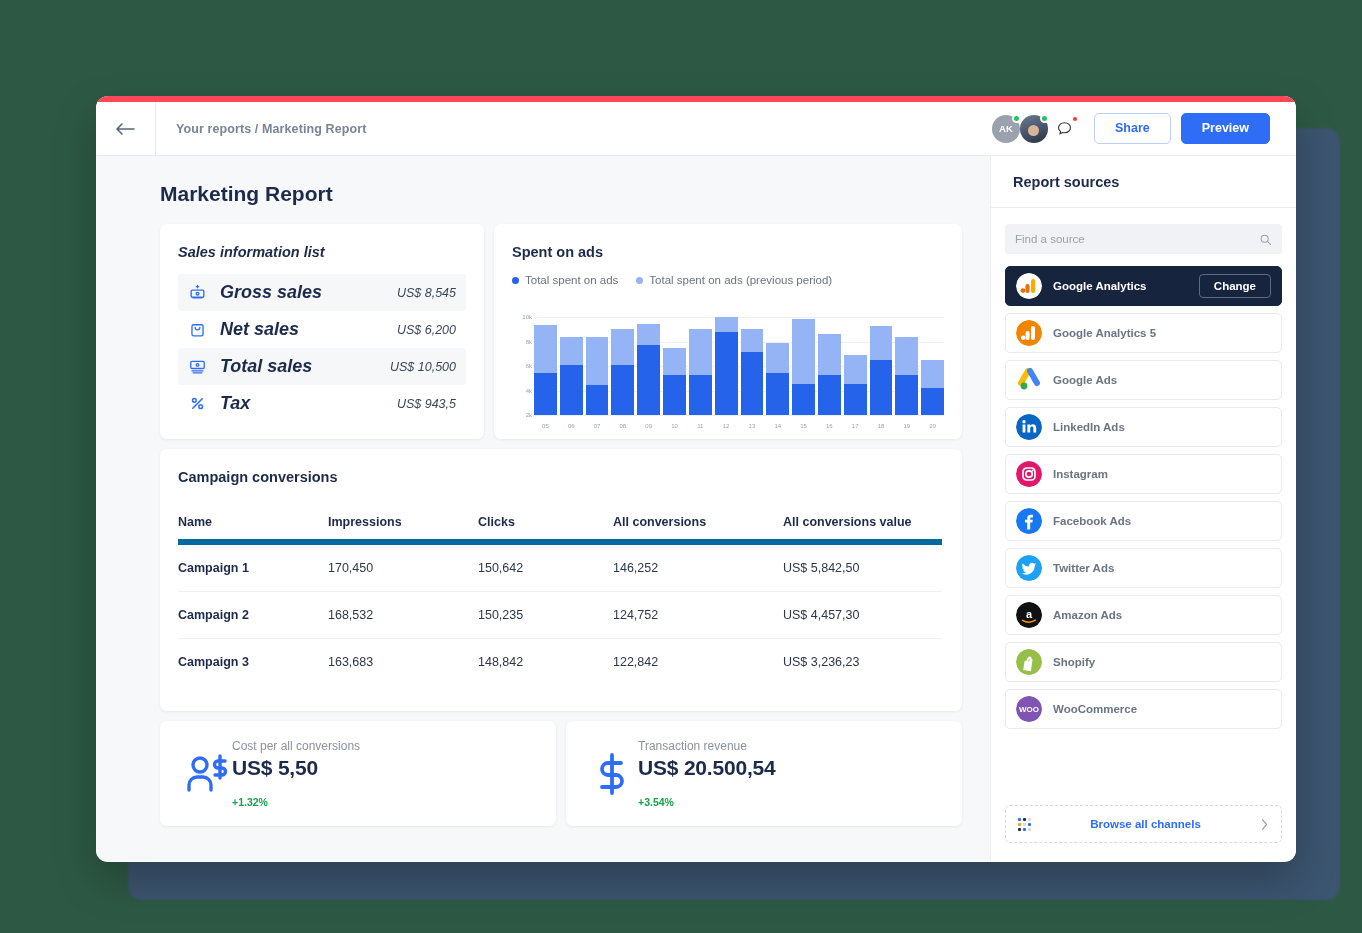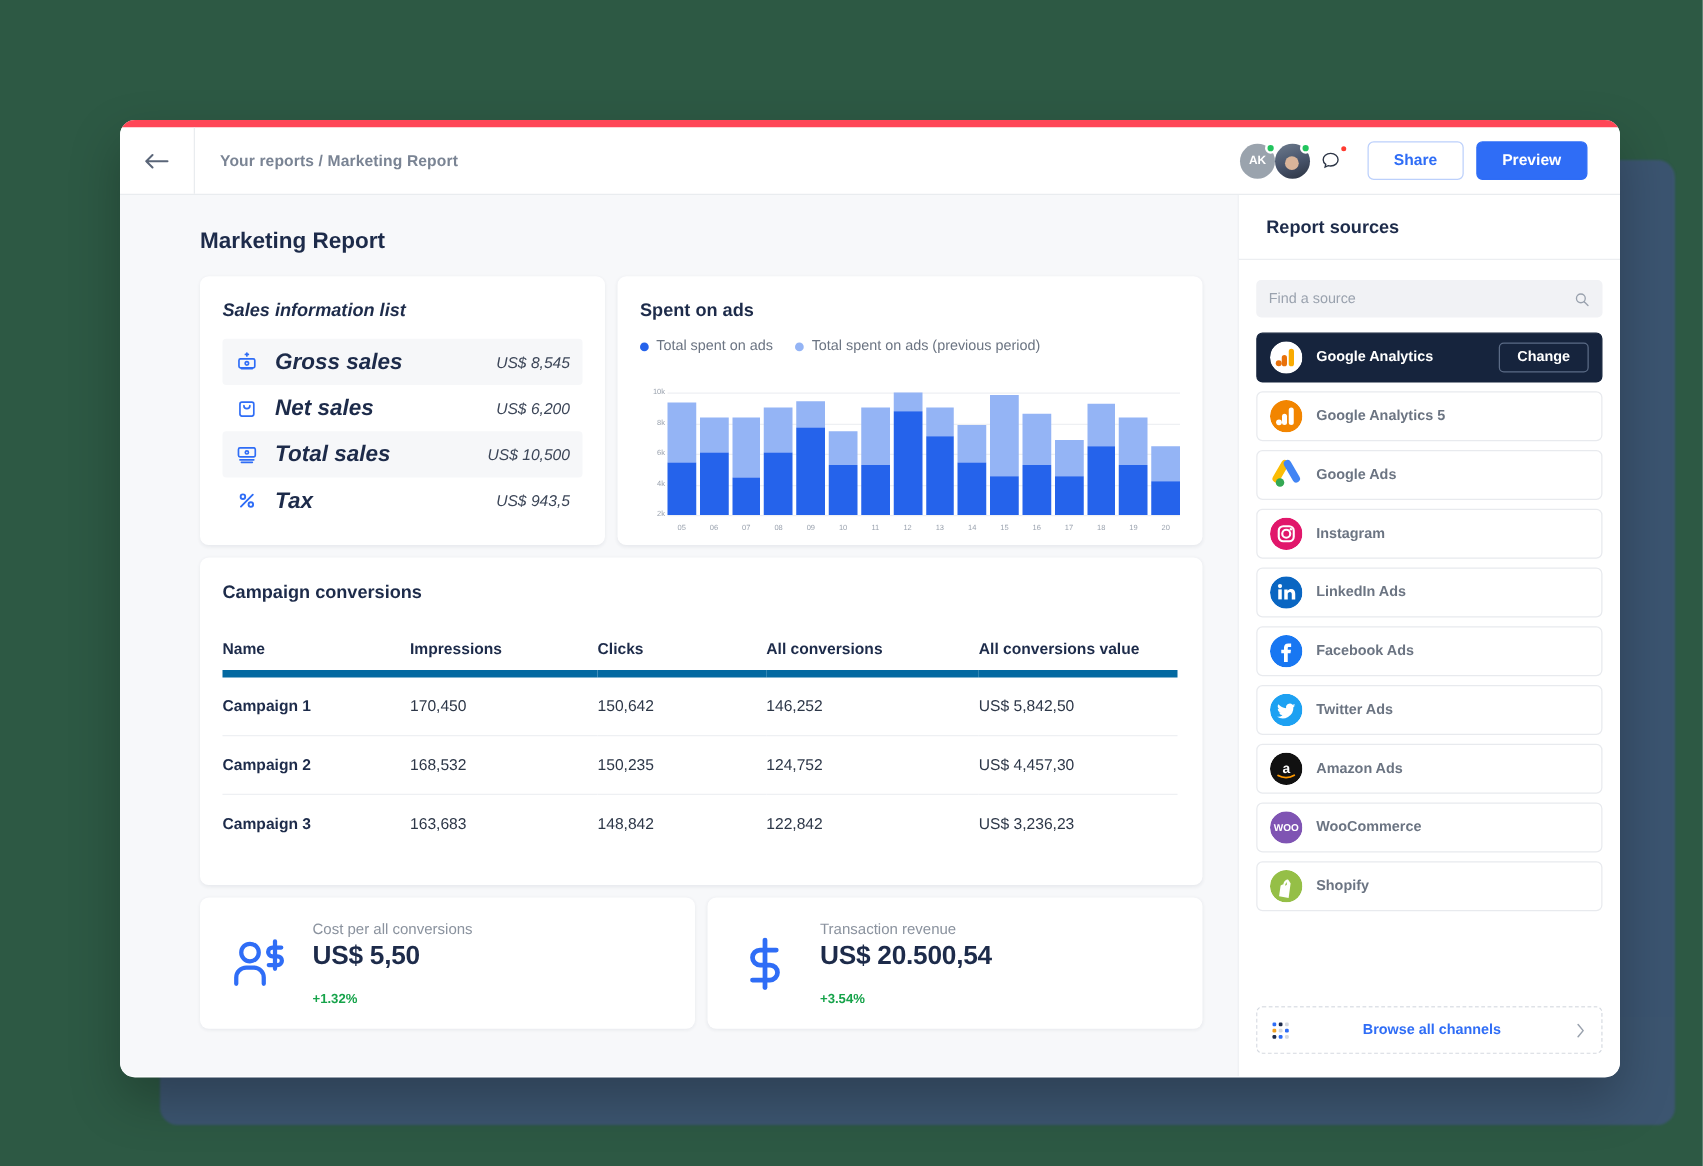--- a/index.html
+++ b/index.html
@@ -83,21 +83,21 @@
   }
   .btn-share { color:#2f6df6; background:#fff; border:1px solid #bcd0fb; margin-left: 14px; }
   .btn-preview { color:#fff; background:#2f6df6; border:1px solid #2f6df6; margin-left: 10px; }
 
   
   .body-split { display: flex; height: calc(766px - 6px - 55px); }
   .main-col { flex: 1; background: #f7f8fa; padding: 26px 28px 0 64px; overflow: hidden; }
   .side-col { width: 306px; background: #fff; border-left: 1px solid #eceef1; display:flex; flex-direction:column; }
 
   .page-title {
-    font-size: 18px; font-weight: 700; color: #1d2b4a; margin-bottom: 18px;
+    font-size: 21px; font-weight: 700; color: #1d2b4a; margin-bottom: 18px;
   }
 
   .row-cards { display: flex; gap: 10px; }
   .card {
     background:#fff; border-radius: 7px; box-shadow: 0 1px 3px rgba(30,40,70,.07);
   }
   .card-sales { width: 324px; padding: 20px 18px 14px 18px; font-style: italic; }
   .card-chart { flex: 1; padding: 20px 18px 10px 18px; }
   .card-title { font-size: 14.5px; font-weight: 700; color:#1d2b4a; margin-bottom: 14px; }
 
@@ -138,21 +138,21 @@
   td {
     font-size: 12.5px; color:#2d3748; padding: 16px 0; border-bottom:1px solid #eef0f3;
   }
   td.name { font-weight:700; color:#1d2b4a; }
   tbody tr:last-child td { border-bottom: none; }
 
   
   .row-metrics { display:flex; gap: 10px; margin-top: 10px; }
   .metric-card {
     flex:1; background:#fff; border-radius:7px; box-shadow:0 1px 3px rgba(30,40,70,.07);
-    padding: 18px 20px; display:flex; align-items:center; gap: 18px;
+    padding: 18px 20px; display:flex; align-items:center; 
   }
   .metric-icon { width: 52px; display:flex; align-items:center; justify-content:center; }
   .metric-label { font-size: 12px; color:#8a929e; margin-bottom: 3px; }
   .metric-value { font-size: 21px; font-weight:700; color:#1d2b4a; letter-spacing:-.2px; }
   .metric-delta { font-size: 10.5px; font-weight:700; color:#16a34a; margin-top:16px; }
 
   
   .side-head {
     height: 52px; display:flex; align-items:center; padding: 0 22px;
     font-size: 14.5px; font-weight:700; color:#1d2b4a;
@@ -521,42 +521,42 @@
                     <path d="M12 4l-7 12" stroke="#fbbc04" stroke-width="6" stroke-linecap="round" fill="none"></path>
                     <path d="M14 4l7 12" stroke="#4285f4" stroke-width="6" stroke-linecap="round" fill="none"></path>
                     <circle cx="8" cy="19" r="3.4" fill="#34a853"></circle>
                   </svg>
                 </span>
                 <span class="source-name">Google Ads</span>
               </div>
               <div class="source-item">
                 <span class="source-logo">
                   <svg viewBox="0 0 26 26" width="26" height="26">
+                    <circle cx="13" cy="13" r="13" fill="#0a66c2"></circle>
+                    <rect x="6.6" y="10.5" width="2.8" height="8" fill="#fff"></rect>
+                    <circle cx="8" cy="7.8" r="1.7" fill="#fff"></circle>
+                    <path d="M11.4 10.5h2.7v1.2c.6-1 1.6-1.5 2.8-1.5 2.1 0 3.3 1.3 3.3 3.8v4.5h-2.8V14.4c0-1.2-.4-1.9-1.4-1.9-.9 0-1.5.6-1.8 1.3v4.7h-2.8z" fill="#fff"></path>
+                  </svg>
+                </span>
+                <span class="source-name">LinkedIn Ads</span>
+              </div>
+              <div class="source-item">
+                <span class="source-logo">
+                  <svg viewBox="0 0 26 26" width="26" height="26">
                     <circle cx="13" cy="13" r="13" fill="#e1176b"></circle>
                     <rect x="7" y="7" width="12" height="12" rx="3.6" fill="none" stroke="#fff" stroke-width="1.7"></rect>
                     <circle cx="13" cy="13" r="3.2" fill="none" stroke="#fff" stroke-width="1.7"></circle>
                     <circle cx="16.7" cy="9.4" r="1" fill="#fff"></circle>
                   </svg>
                 </span>
                 <span class="source-name">Instagram</span>
               </div>
               <div class="source-item">
                 <span class="source-logo">
                   <svg viewBox="0 0 26 26" width="26" height="26">
-                    <circle cx="13" cy="13" r="13" fill="#0a66c2"></circle>
-                    <rect x="6.6" y="10.5" width="2.8" height="8" fill="#fff"></rect>
-                    <circle cx="8" cy="7.8" r="1.7" fill="#fff"></circle>
-                    <path d="M11.4 10.5h2.7v1.2c.6-1 1.6-1.5 2.8-1.5 2.1 0 3.3 1.3 3.3 3.8v4.5h-2.8V14.4c0-1.2-.4-1.9-1.4-1.9-.9 0-1.5.6-1.8 1.3v4.7h-2.8z" fill="#fff"></path>
-                  </svg>
-                </span>
-                <span class="source-name">LinkedIn Ads</span>
-              </div>
-              <div class="source-item">
-                <span class="source-logo">
-                  <svg viewBox="0 0 26 26" width="26" height="26">
                     <circle cx="13" cy="13" r="13" fill="#1877f2"></circle>
                     <path d="M15 9.6h1.9V6.8h-2.3c-2.2 0-3.4 1.2-3.4 3.4v1.6H9v2.8h2.2v7h3v-7h2.2l.4-2.8h-2.6v-1.2c0-.7.3-1 .8-1z" fill="#fff"></path>
                   </svg>
                 </span>
                 <span class="source-name">Facebook Ads</span>
               </div>
               <div class="source-item">
                 <span class="source-logo">
                   <svg viewBox="0 0 26 26" width="26" height="26">
                     <circle cx="13" cy="13" r="13" fill="#1da1f2"></circle>
@@ -571,34 +571,34 @@
                     <circle cx="13" cy="13" r="13" fill="#111"></circle>
                     <text x="13" y="16" font-size="11" font-weight="700" fill="#fff" text-anchor="middle" font-family="Liberation Sans, sans-serif">a</text>
                     <path d="M6.5 18.4c3.8 2.2 9 2.2 12.9-.2" stroke="#ff9900" stroke-width="1.5" fill="none" stroke-linecap="round"></path>
                   </svg>
                 </span>
                 <span class="source-name">Amazon Ads</span>
               </div>
               <div class="source-item">
                 <span class="source-logo">
                   <svg viewBox="0 0 26 26" width="26" height="26">
+                    <circle cx="13" cy="13" r="13" fill="#95bf47"></circle>
+                    <path d="M14.4 7.6c-.2-.1-.5-.1-.8 0-1.6.4-2.6 2-3 4-.7.2-1.4.4-1.6.5-.4.1-.4.1-.5.5-.1.3-1.2 8.4-1.2 8.4l7.6 1.3 1.6-11.7c-.6-.5-1.5-2.6-2.1-3zm-1 4.4c-.4.1-.9.3-1.4.5.2-1 .7-2.2 1.5-2.7-.1.6-.1 1.4-.1 2.2z" fill="#fff"></path>
+                  </svg>
+                </span>
+                <span class="source-name">Shopify</span>
+              </div>
+              <div class="source-item">
+                <span class="source-logo">
+                  <svg viewBox="0 0 26 26" width="26" height="26">
                     <circle cx="13" cy="13" r="13" fill="#7f54b3"></circle>
                     <text x="13" y="16" font-size="8" font-weight="700" fill="#fff" text-anchor="middle" font-family="Liberation Sans, sans-serif">WOO</text>
                   </svg>
                 </span>
                 <span class="source-name">WooCommerce</span>
-              </div>
-              <div class="source-item">
-                <span class="source-logo">
-                  <svg viewBox="0 0 26 26" width="26" height="26">
-                    <circle cx="13" cy="13" r="13" fill="#95bf47"></circle>
-                    <path d="M14.4 7.6c-.2-.1-.5-.1-.8 0-1.6.4-2.6 2-3 4-.7.2-1.4.4-1.6.5-.4.1-.4.1-.5.5-.1.3-1.2 8.4-1.2 8.4l7.6 1.3 1.6-11.7c-.6-.5-1.5-2.6-2.1-3zm-1 4.4c-.4.1-.9.3-1.4.5.2-1 .7-2.2 1.5-2.7-.1.6-.1 1.4-.1 2.2z" fill="#fff"></path>
-                  </svg>
-                </span>
-                <span class="source-name">Shopify</span>
               </div>
             </div>
         </div>
         <div class="side-foot">
           <div class="browse-btn">
             <span class="dots-grid">
               <i style="background:#2f6df6"></i>
                 <i style="background:#1d2b4a"></i>
                 <i style="background:#d6dae1"></i>
               <i style="background:#f0a020"></i>

